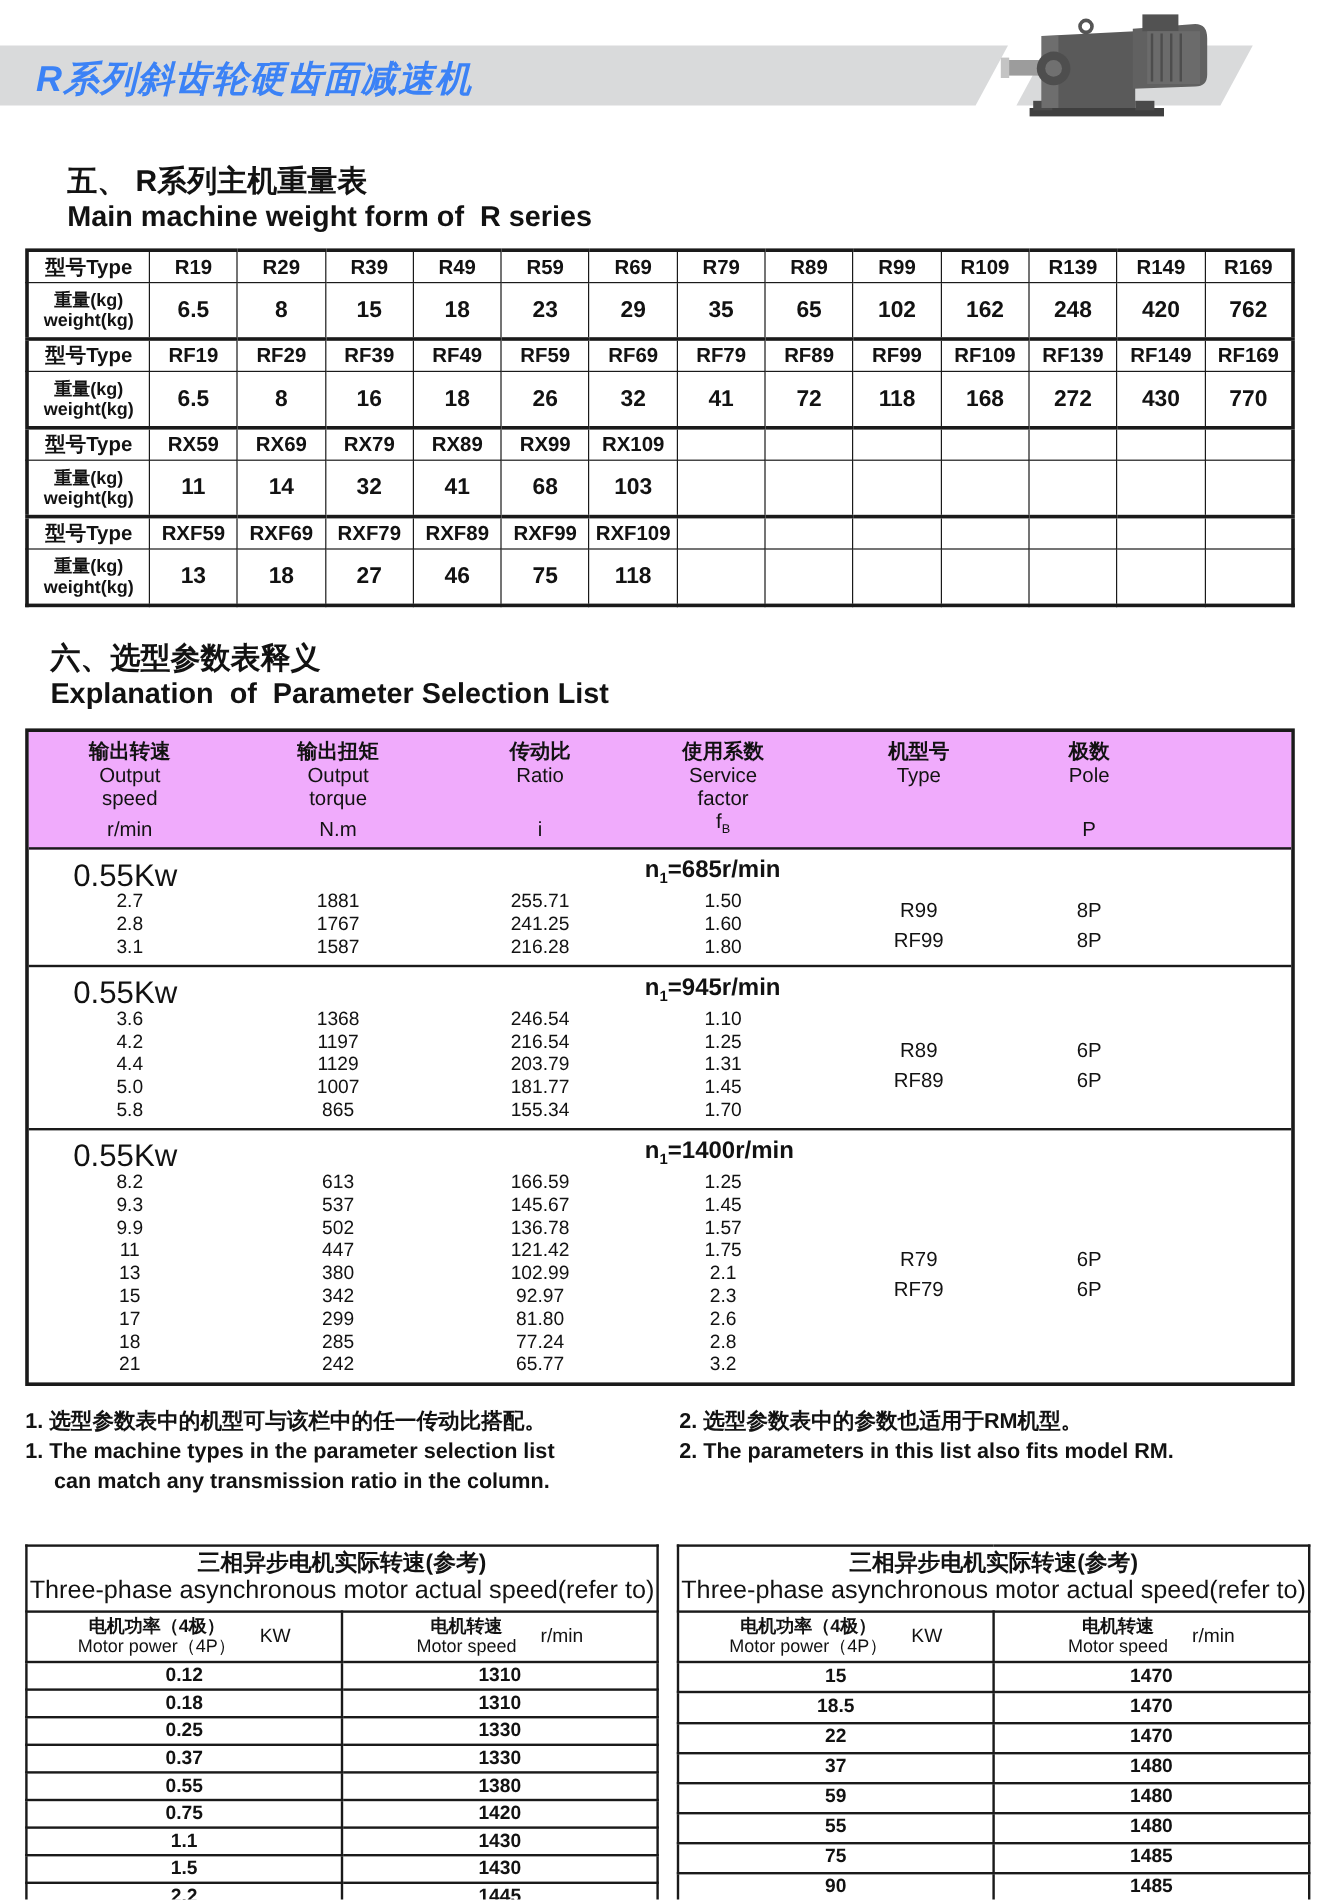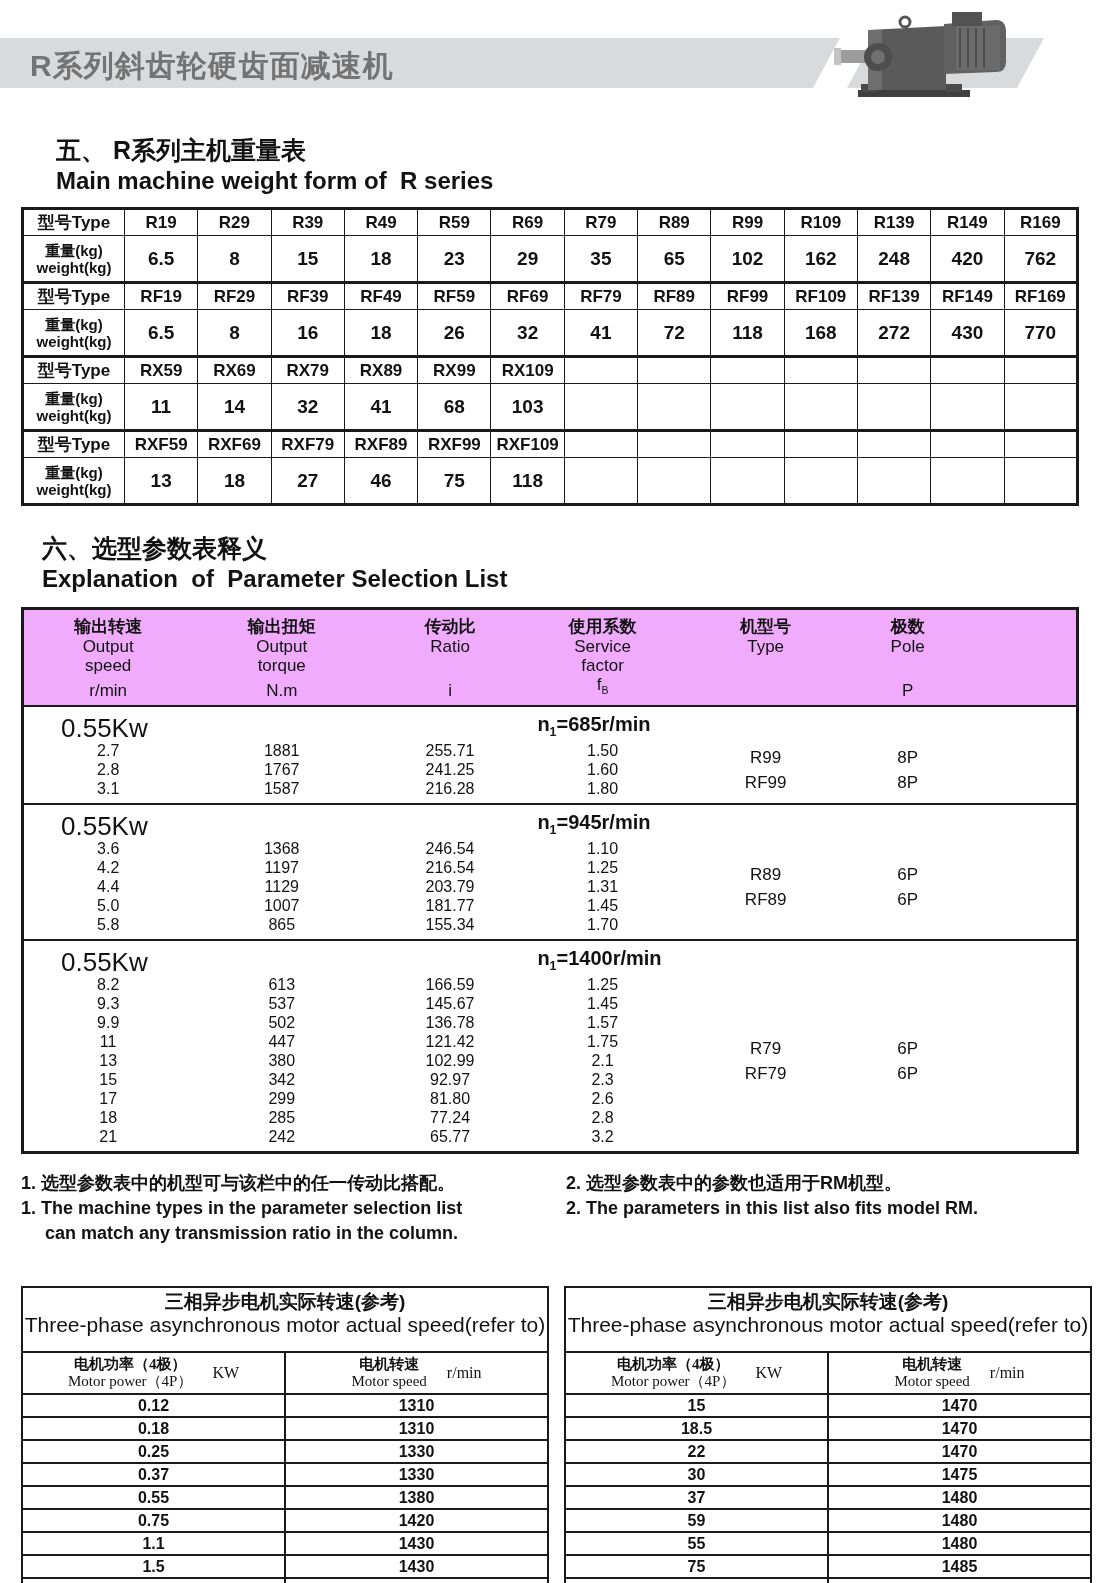--- a/index.html
+++ b/index.html
@@ -9,22 +9,22 @@
     background:#ffffff; color:#121212;
     font-family:"Liberation Sans", sans-serif;
     overflow:hidden;
   }
   sub { font-size:0.62em; }
 
   
   .header-area { position:absolute; top:0; left:0; width:1100px; height:112px; }
   .band-title {
     position:absolute; top:46px; left:30px;
-    font-size:30px; font-weight:bold; 
-    letter-spacing:1px; white-space:pre; color:#737373;
+    font-size:30px; font-weight:bold; font-style:italic;
+    letter-spacing:1px; white-space:pre; color:#3b82f6;
   }
 
   
   .sec-heading { display:flex; align-items:baseline; white-space:pre;flex-direction:column; }
   .sec5 { margin:22px 0 12px 28px; }
   .sec6 { margin:26px 0 14px 28px; }
   .sec-zh { font-size:25px; font-weight:bold; }
   .sec-en { font-size:24px; font-weight:bold; margin-left:28px; }
   .sec6 .sec-en { margin-left:14px; }
 
@@ -78,25 +78,25 @@
   .note-en { font-size:18px; font-weight:bold; line-height:25px; }
   .note-en.cont { padding-left:24px; }
 
   
   .motor-tables { display:flex; gap:15px; margin:40px 0 0 21px; }
   table.motor {
     border-collapse:collapse; table-layout:fixed; width:528px;
     border:2.5px solid #1a1a1a;
   }
   table.motor td { border:2px solid #1a1a1a; text-align:center; vertical-align:middle; padding:0; }
-  table.motor .title-row td { padding:2px 0 15px 0; }
+  table.motor .title-row td { padding:2px 0 5px 0; }
   .mt-zh { font-size:19px; font-weight:bold; line-height:24px; }
   .mt-en { font-size:21px; line-height:22px; }
   table.motor .head-row td { height:42px; }
-  .hstack { display:flex; align-items:center; justify-content:center; gap:20px;font-family:Liberation Serif, serif; }
+  .hstack { display:flex; align-items:center; justify-content:center; gap:20px; }
   .h-zh { font-size:15px; font-weight:bold; line-height:17px; }
   .h-en { font-size:15px; line-height:17px; }
   .h-unit { font-size:16px; }
   table.motor tbody td { height:23px; font-size:16px; font-weight:bold; }
 </style>
 </head>
 <body>
 
 <div class="header-area">
   <svg width="1100" height="112" viewBox="0 0 1100 112">
@@ -613,24 +613,20 @@
         </tr>
         <tr>
           <td>18.5</td>
           <td>1470</td>
         </tr>
         <tr>
           <td>22</td>
           <td>1470</td>
         </tr>
         <tr>
-          <td>30</td>
-          <td>1475</td>
-        </tr>
-        <tr>
           <td>37</td>
           <td>1480</td>
         </tr>
         <tr>
           <td>59</td>
           <td>1480</td>
         </tr>
         <tr>
           <td>55</td>
           <td>1480</td>

